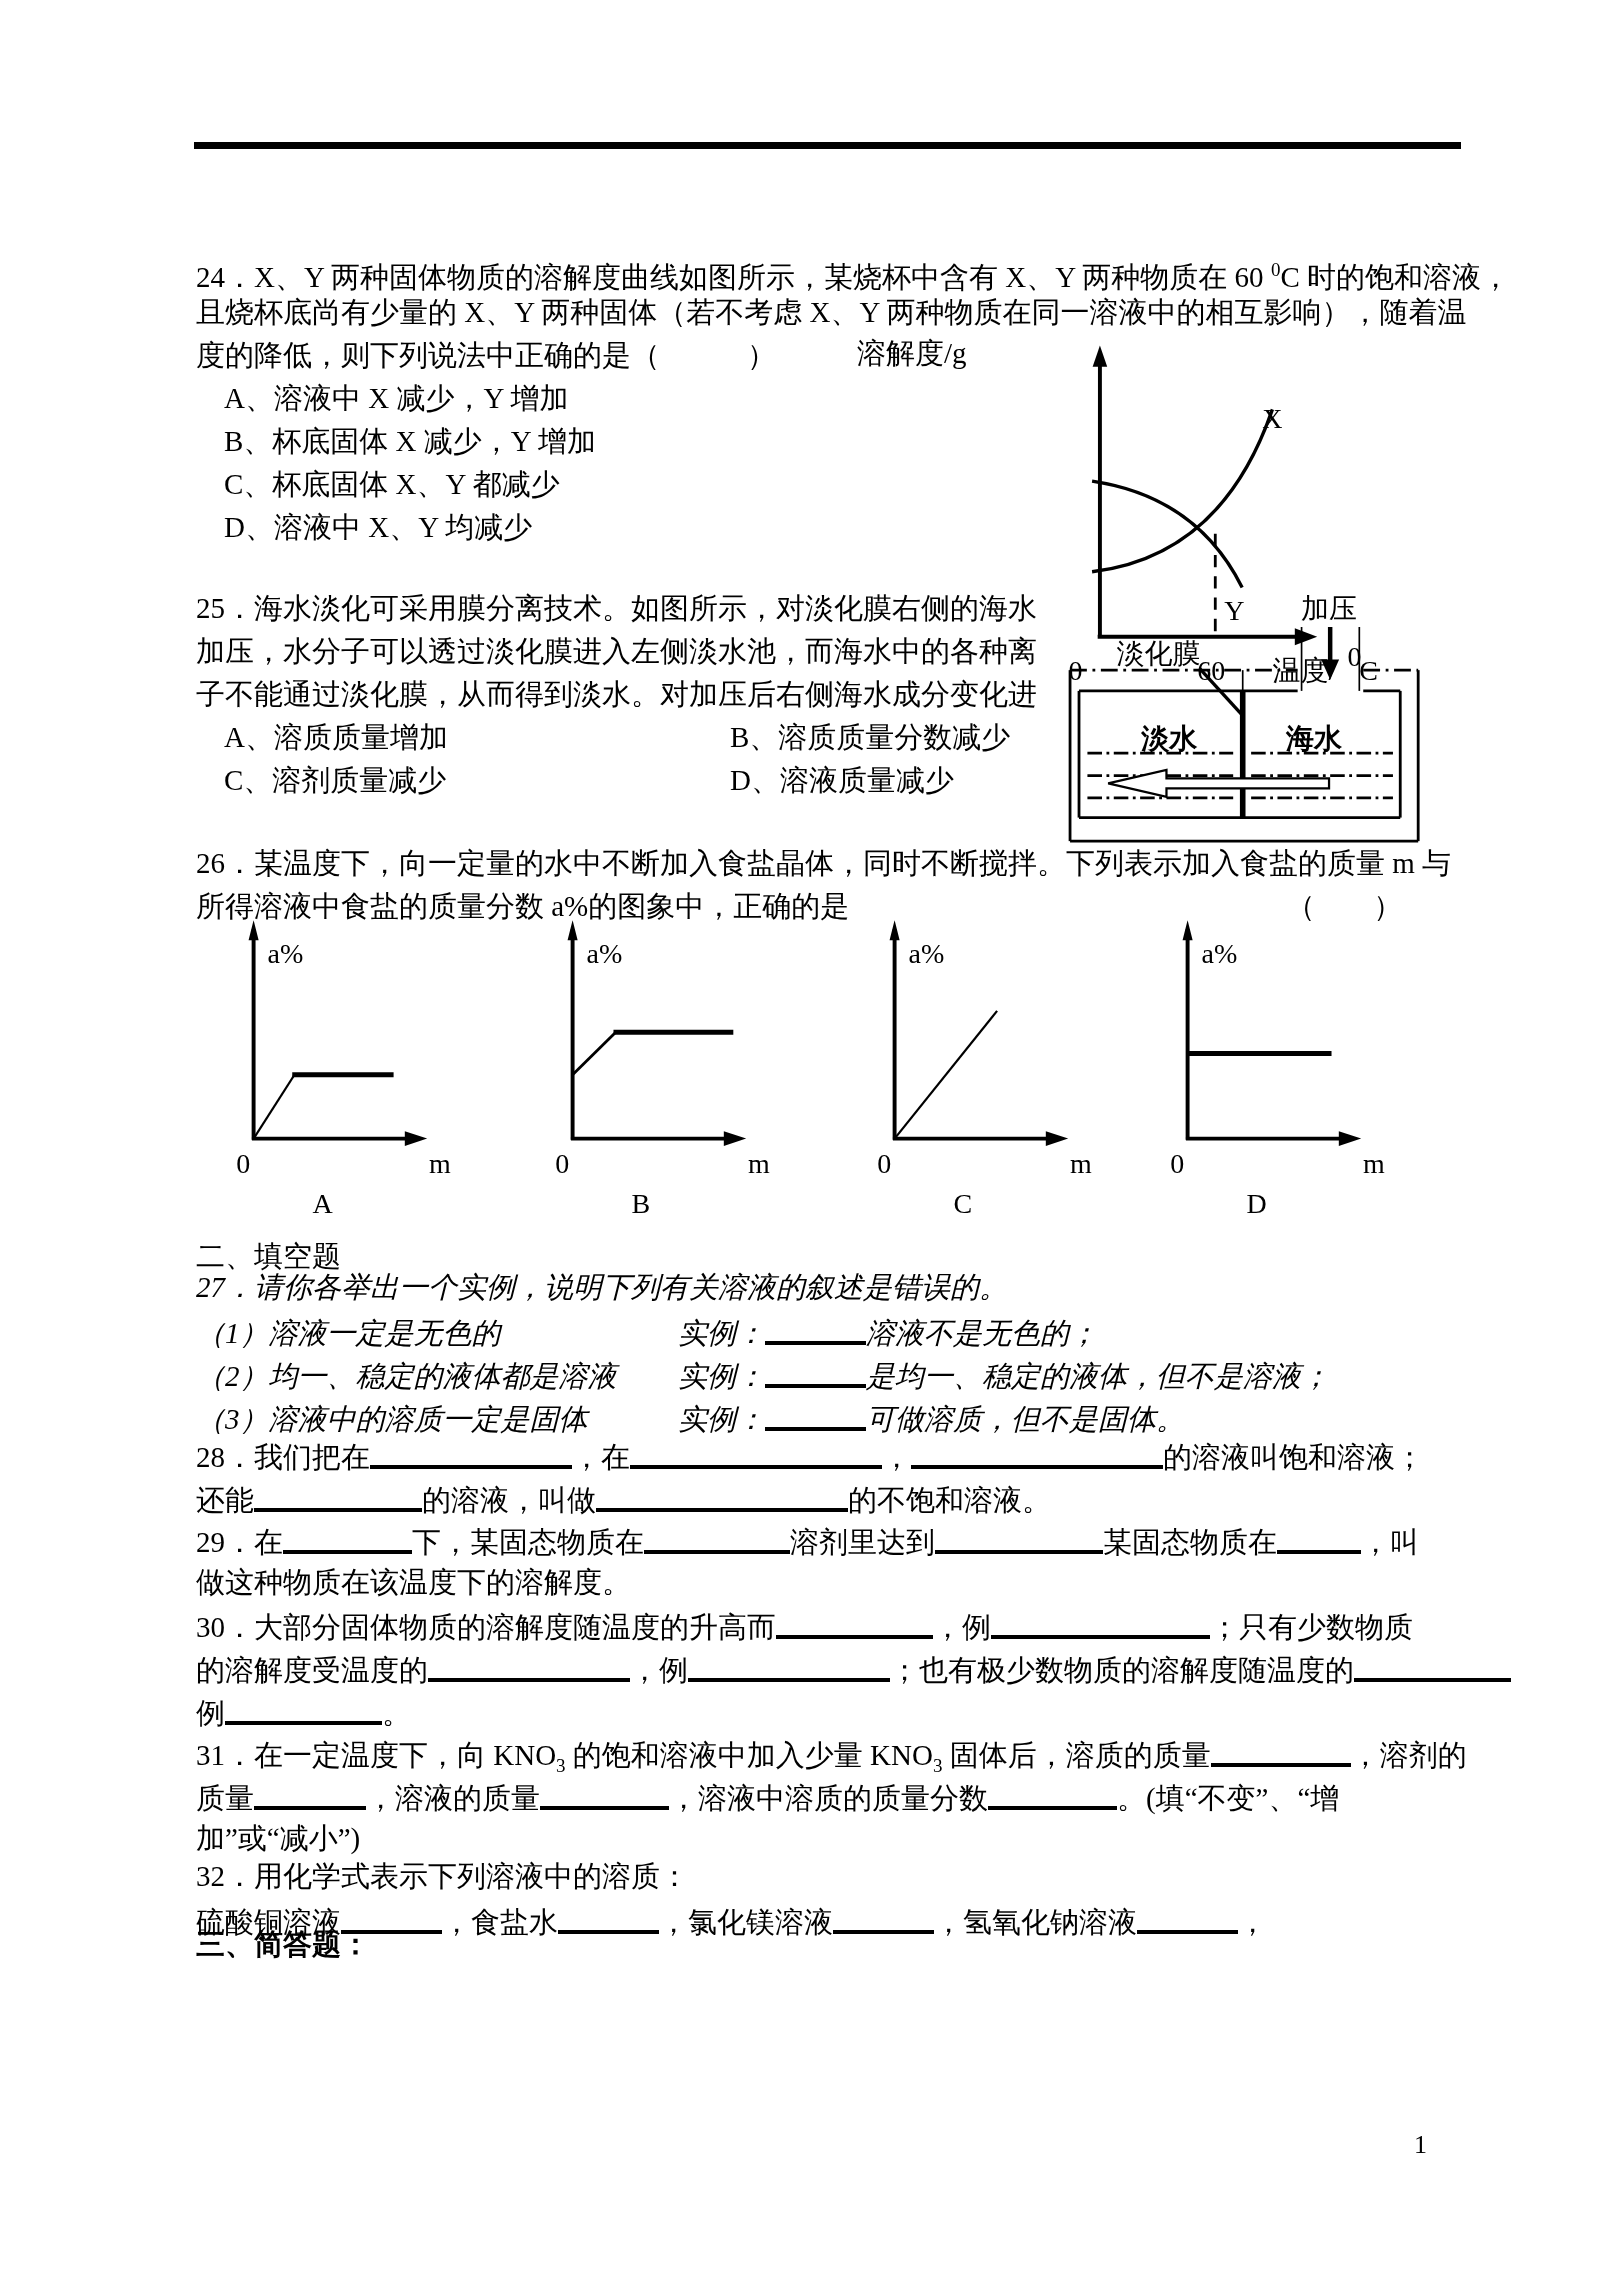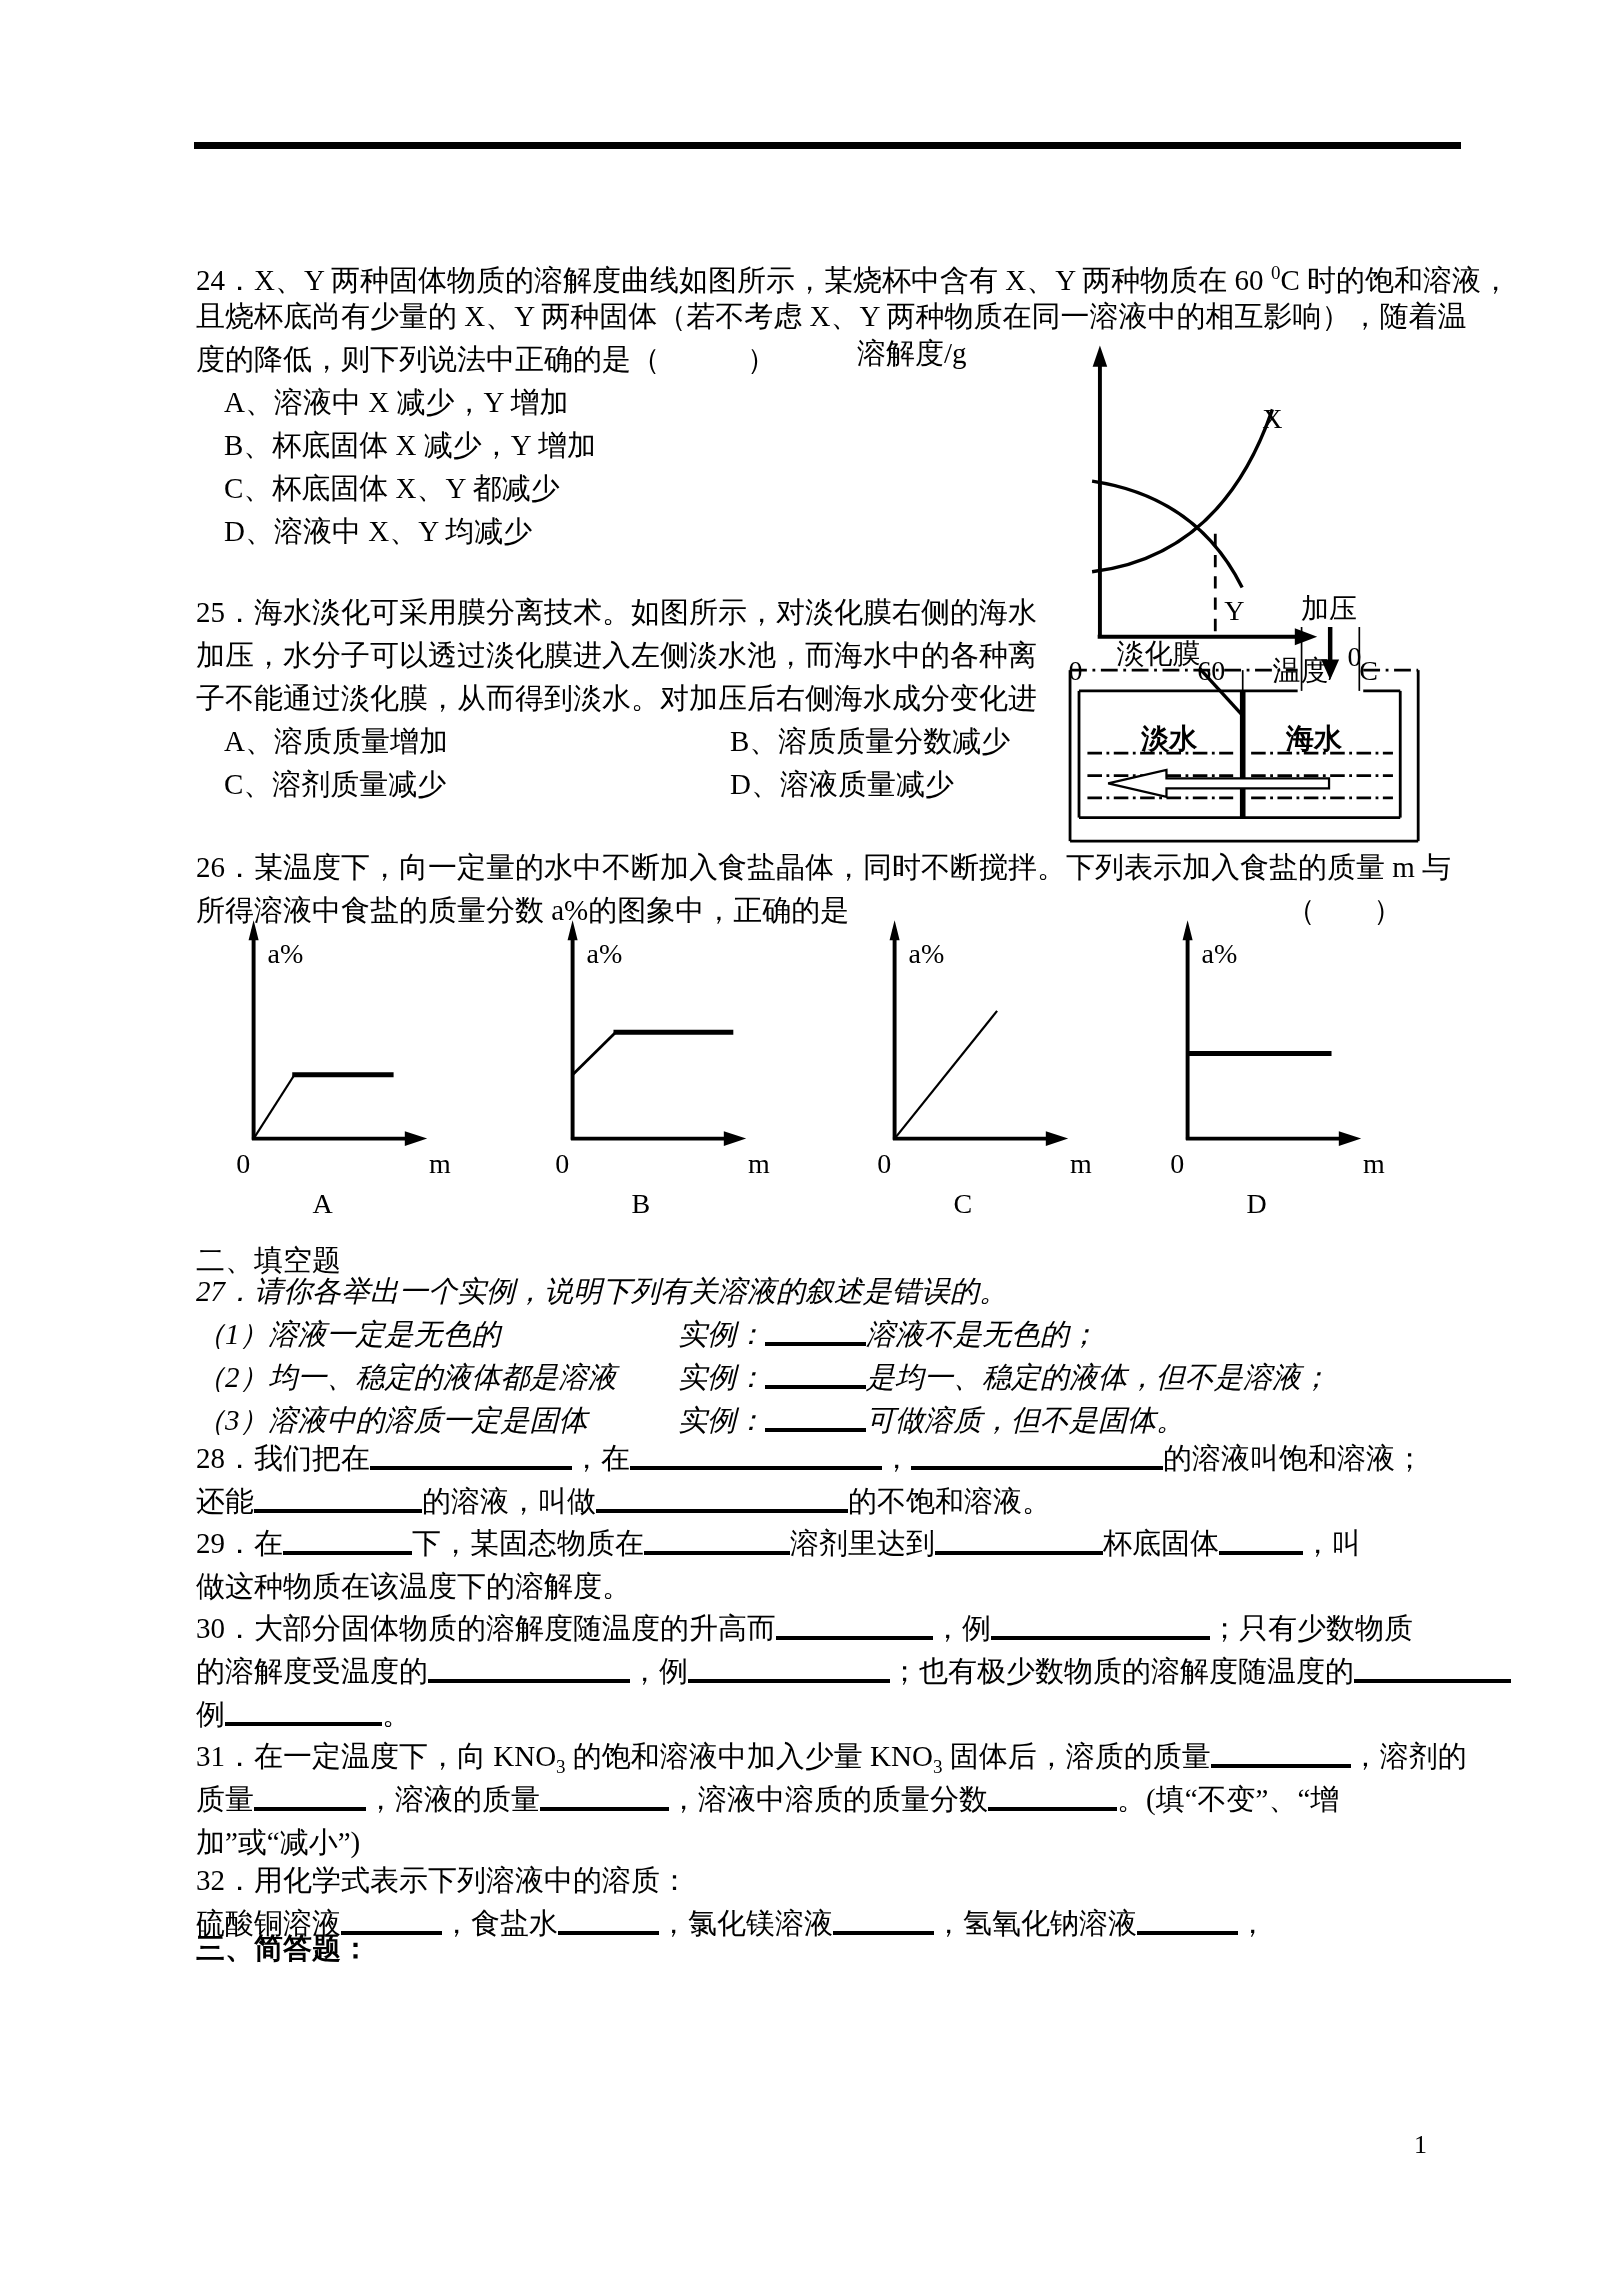--- a/index.html
+++ b/index.html
@@ -3,21 +3,21 @@
 <meta charset="utf-8">
 <style>
   html,body{margin:0;padding:0}
   body{
     width:1623px;height:2295px;position:relative;background:#ffffff;color:#000;
     font-family:"Liberation Serif","DejaVu Serif",serif;font-size:29px;
     overflow:hidden;
   }
   .hr{position:absolute;left:194px;top:142px;width:1267px;height:7.3px;background:#000}
   .block{position:absolute;left:196px}
-  .line{height:43px;line-height:40px;white-space:nowrap}
+  .line{height:43px;line-height:33px;white-space:nowrap}
   .opt{padding-left:28px}
   .col{display:inline-block;width:506px}
   .stem{display:inline-block;width:482px}
   .blank{display:inline-block;border-bottom:4.5px solid #000;height:25px;position:relative;top:2.2px}
   .bold{font-weight:bold}
   .abs{position:absolute;white-space:nowrap}
   sup{font-size:19px}
   sub{font-size:19px}
   svg{position:absolute;overflow:visible}
   svg text{font-size:50px;fill:#000;font-family:inherit}
@@ -173,21 +173,21 @@
     <div class="line"><span class="stem">（2）均一、稳定的液体都是溶液</span><span>实例：</span><span class="blank" style="width:101px"></span><span>是均一、稳定的液体，但不是溶液；</span></div>
     <div class="line"><span class="stem">（3）溶液中的溶质一定是固体</span><span>实例：</span><span class="blank" style="width:101px"></span><span>可做溶质，但不是固体。</span></div>
   </div>
 
   <div class="block" style="top:1438px;">
     <div class="line"><span>28．我们把在</span><span class="blank" style="width:202px"></span><span>，在</span><span class="blank" style="width:252px"></span><span>，</span><span class="blank" style="width:252px"></span><span>的溶液叫饱和溶液；</span></div>
     <div class="line"><span>还能</span><span class="blank" style="width:168px"></span><span>的溶液，叫做</span><span class="blank" style="width:252px"></span><span>的不饱和溶液。</span></div>
   </div>
 
   <div class="block" style="top:1523px;">
-    <div class="line"><span>29．在</span><span class="blank" style="width:129px"></span><span>下，某固态物质在</span><span class="blank" style="width:146px"></span><span>溶剂里达到</span><span class="blank" style="width:168px"></span><span>杯底固体</span><span class="blank" style="width:84px"></span><span>，叫</span></div>
+    <div class="line"><span>29．在</span><span class="blank" style="width:129px"></span><span>下，某固态物质在</span><span class="blank" style="width:146px"></span><span>溶剂里达到</span><span class="blank" style="width:168px"></span><span>某固态物质在</span><span class="blank" style="width:84px"></span><span>，叫</span></div>
     <div class="line">做这种物质在该温度下的溶解度。</div>
   </div>
 
   <div class="block" style="top:1608px;">
     <div class="line"><span>30．大部分固体物质的溶解度随温度的升高而</span><span class="blank" style="width:157px"></span><span>，例</span><span class="blank" style="width:219px"></span><span>；只有少数物质</span></div>
     <div class="line"><span>的溶解度受温度的</span><span class="blank" style="width:202px"></span><span>，例</span><span class="blank" style="width:202px"></span><span>；也有极少数物质的溶解度随温度的</span><span class="blank" style="width:157px"></span></div>
     <div class="line"><span>例</span><span class="blank" style="width:157px"></span><span>。</span></div>
   </div>
 
   <div class="block" style="top:1736px;">

